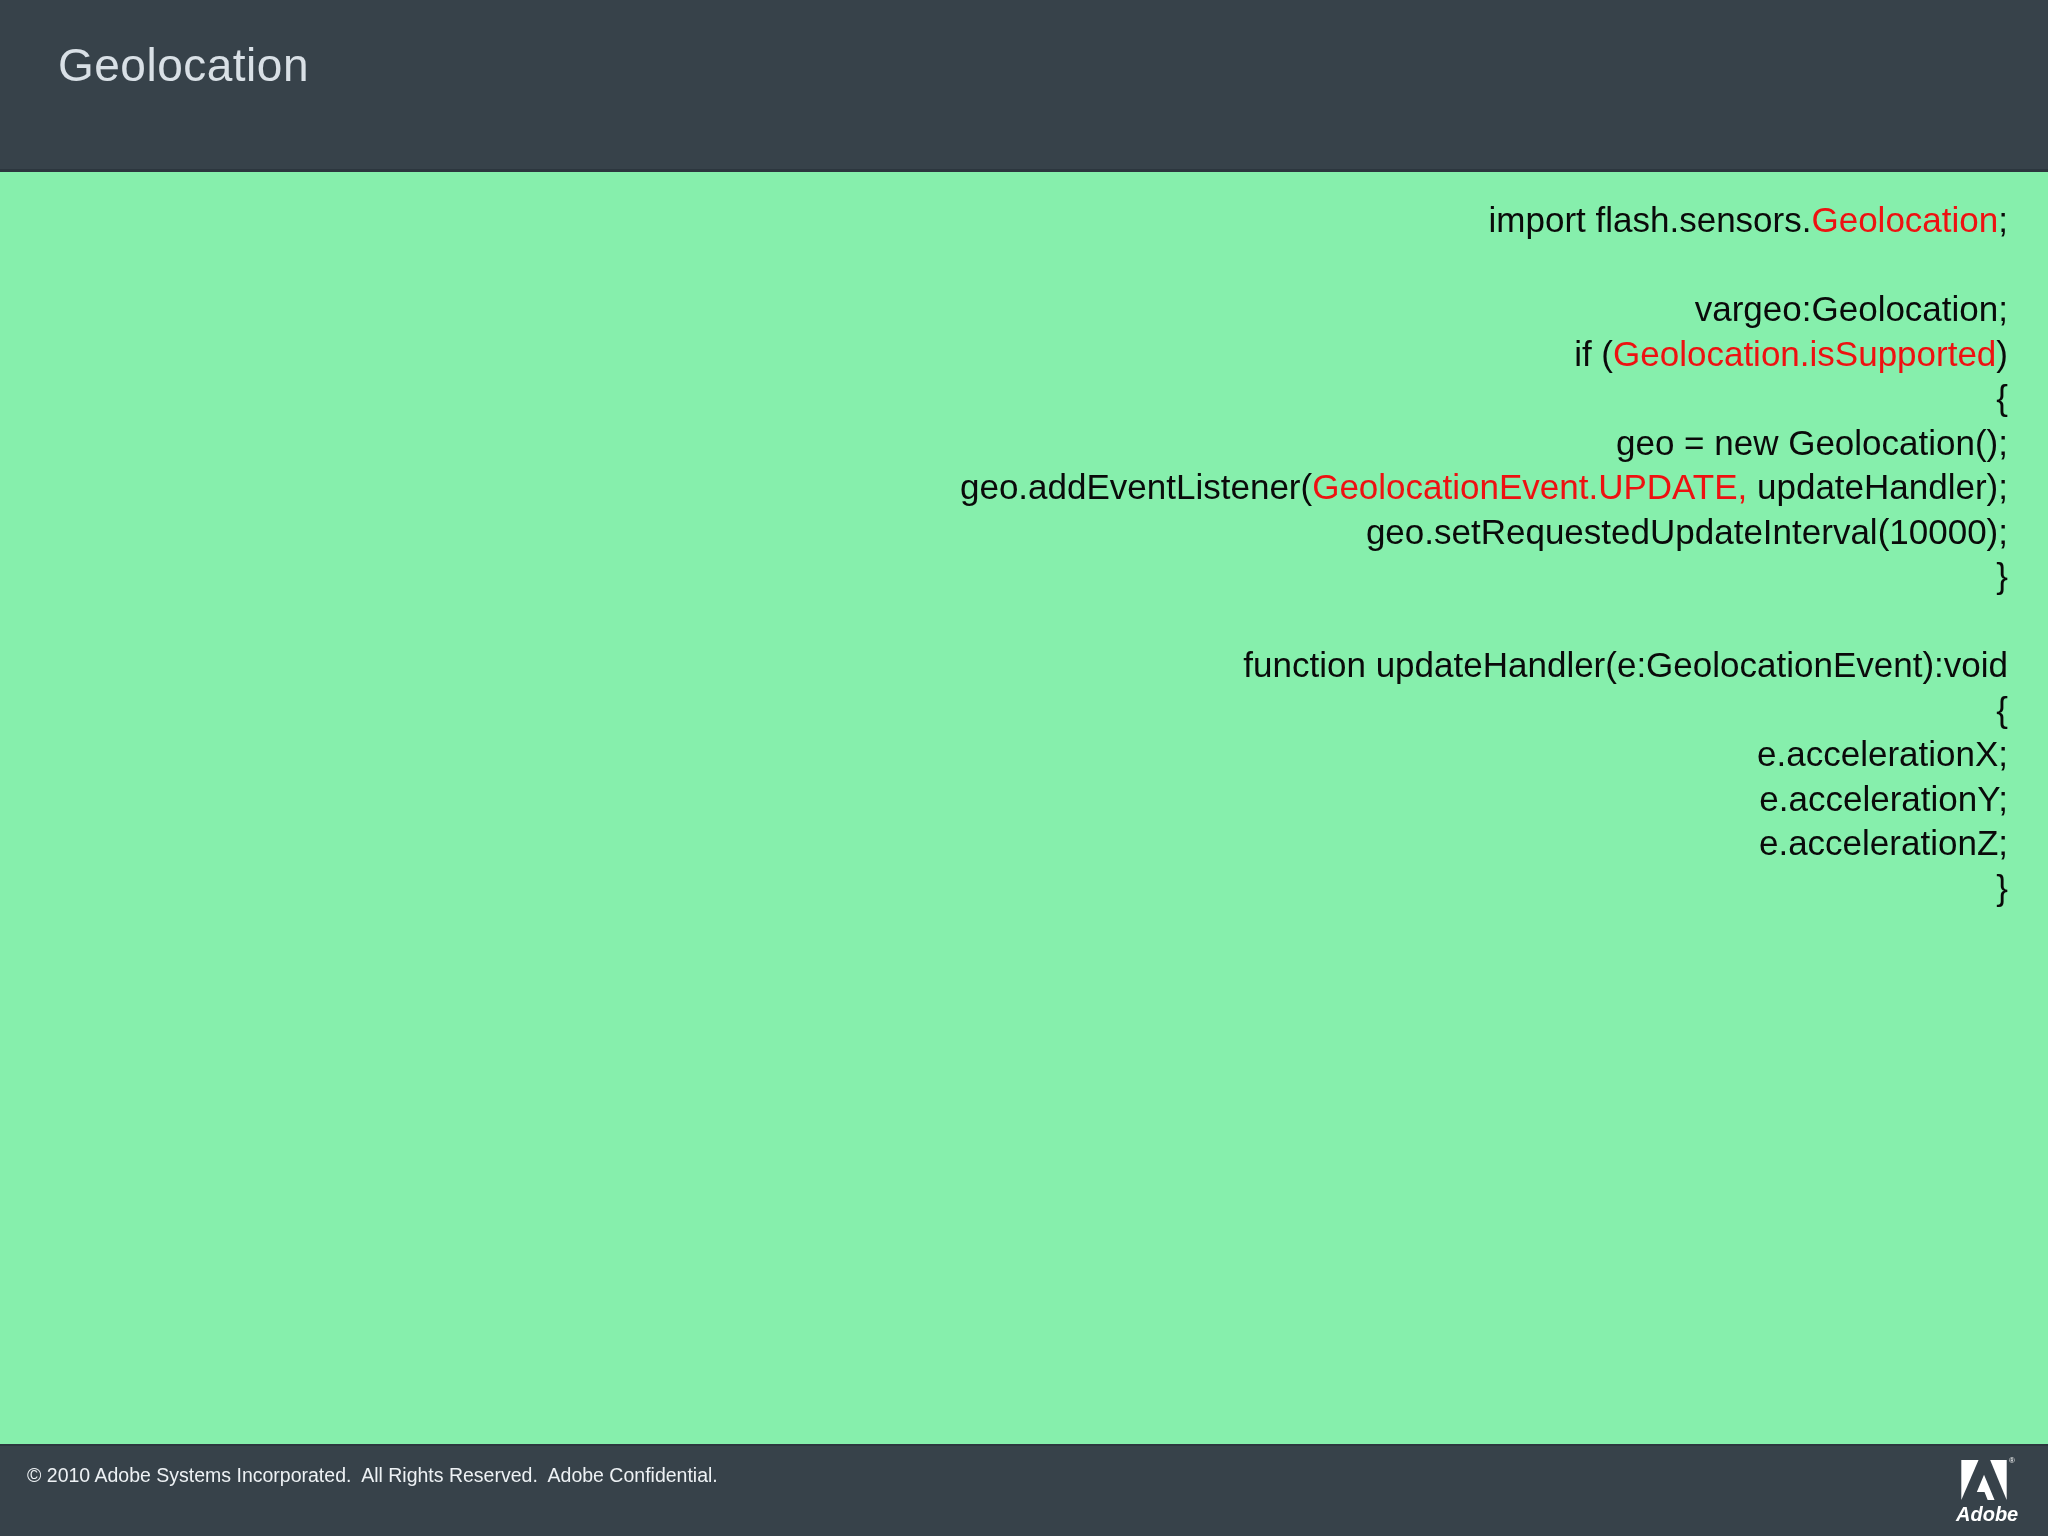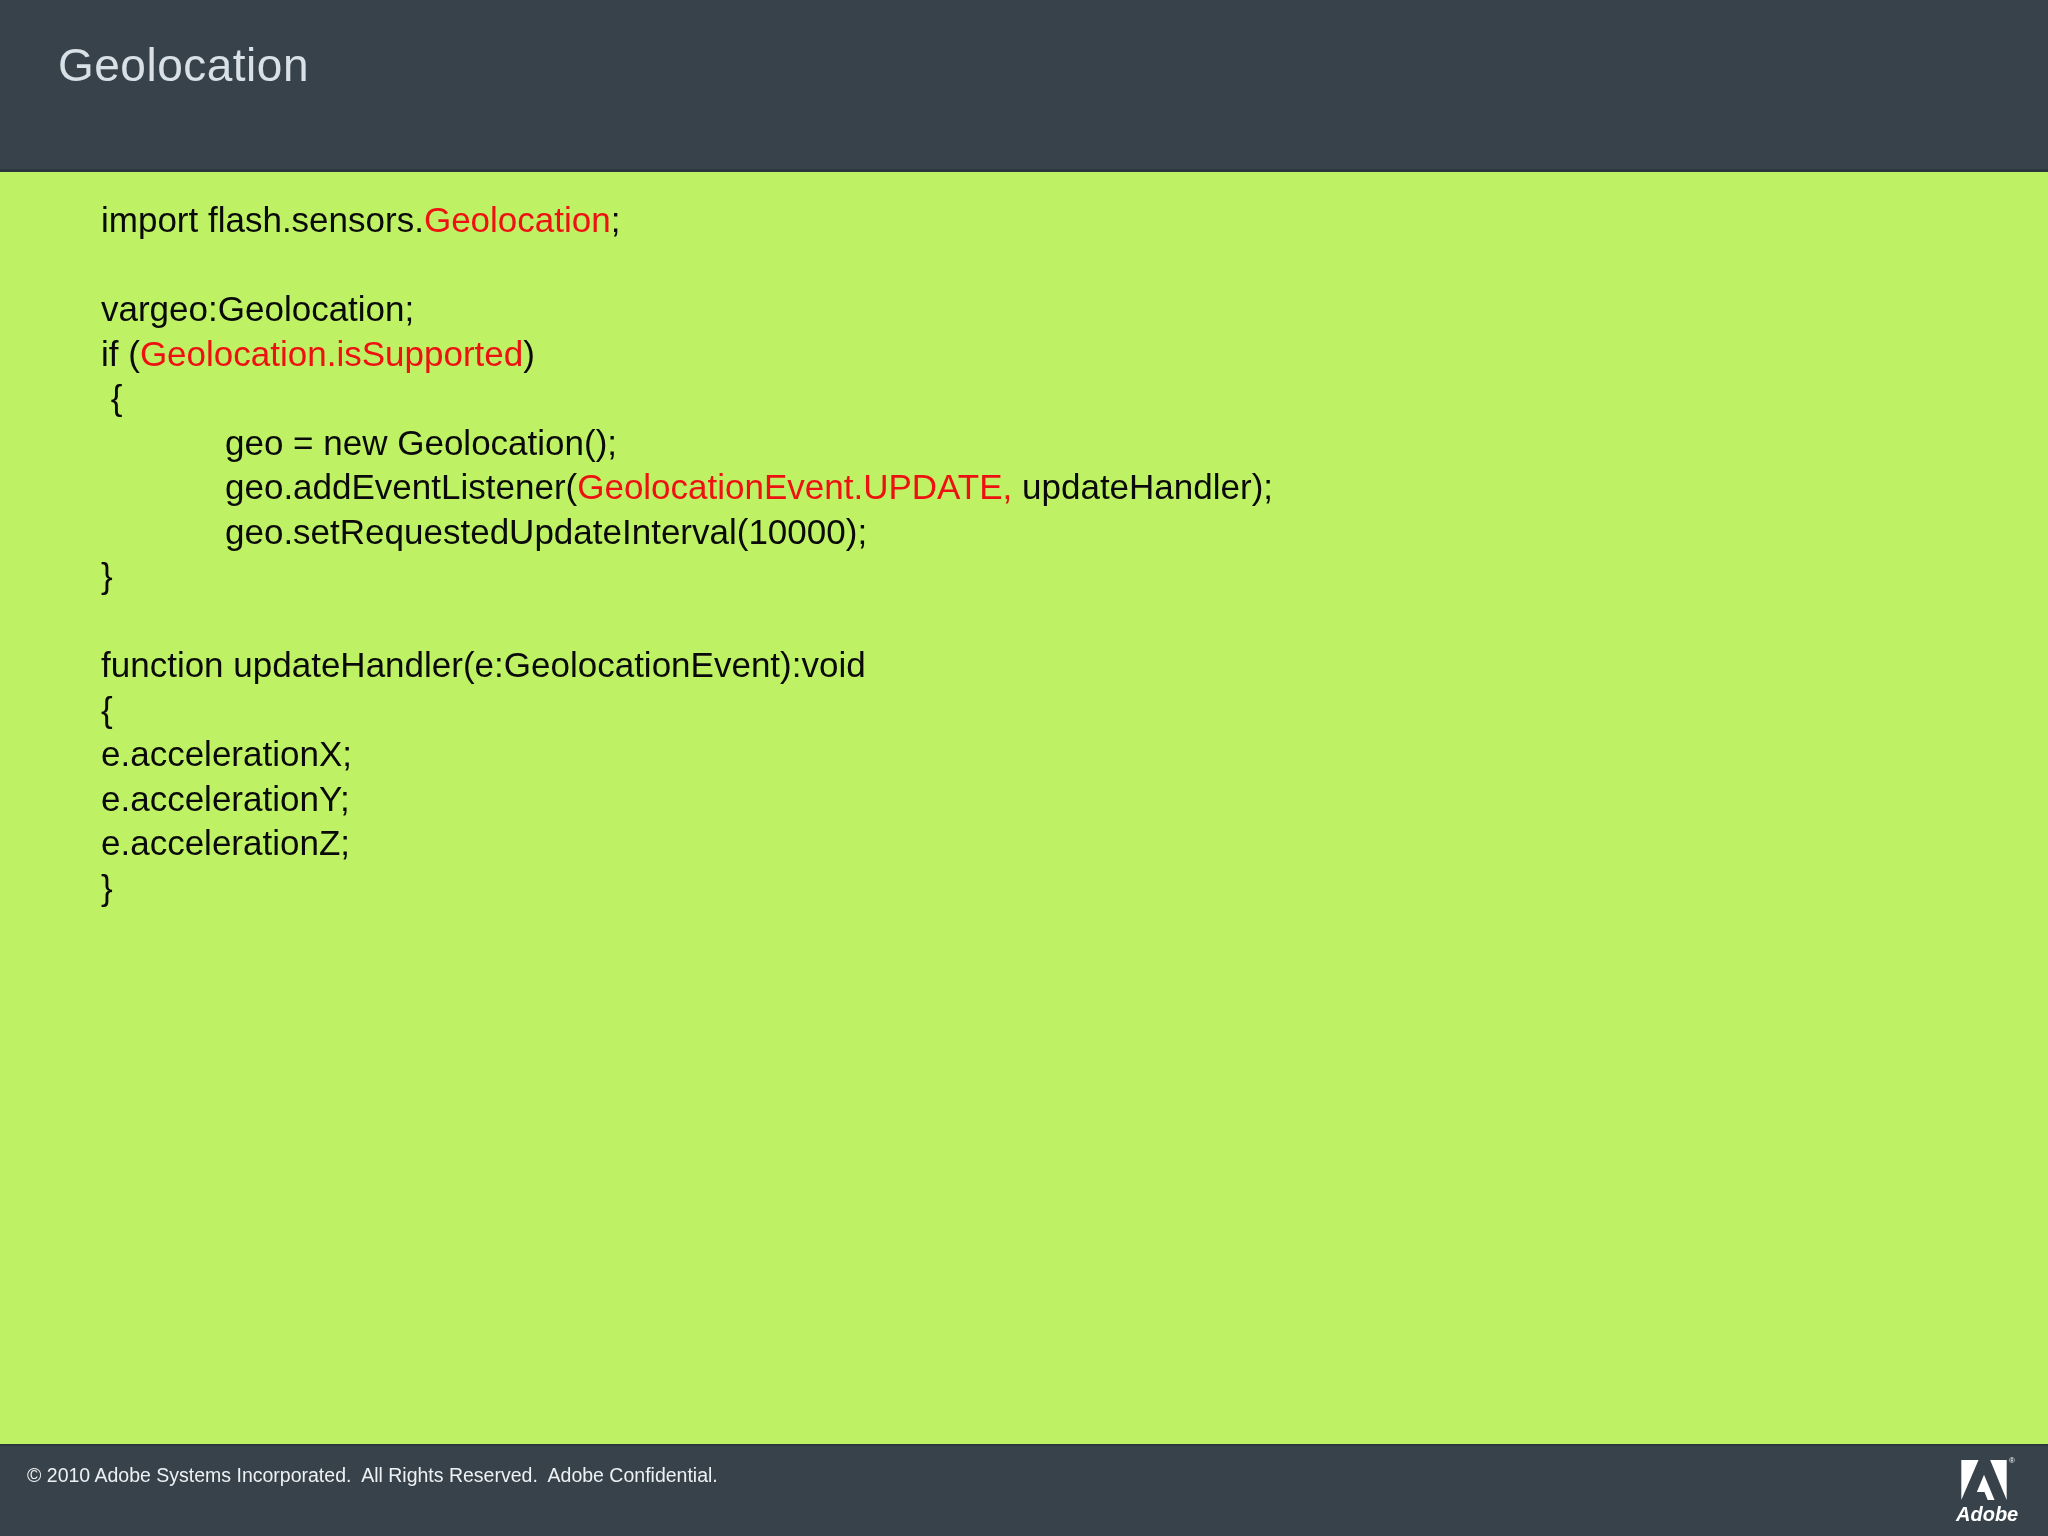--- a/index.html
+++ b/index.html
@@ -8,21 +8,21 @@
     width: 2048px;
     height: 1536px;
     overflow: hidden;
     background: #ffffff;
     font-family: "Liberation Sans", "DejaVu Sans", sans-serif;
   }
   .slide {
     position: relative;
     width: 2048px;
     height: 1536px;
-    background: #bef264;
+    background: #86efac;
   }
   
   .header {
     position: absolute;
     top: 0; left: 0;
     width: 100%;
     height: 172px;
     background: var(--bar-bg, #37424A);
     border-bottom: 3px solid #2C363E;
     box-sizing: border-box;
@@ -40,20 +40,21 @@
   .code-block {
     position: absolute;
     top: 172px;
     left: 101px;
     right: 40px;
     padding-top: 26px;
     font-size: 35px;
     line-height: 44.5px;
     color: #0A0A0A;
     white-space: pre;
+    text-align: right;
   }
   .code-line { min-height: 44.5px; }
   .code-line.indent { padding-left: 124px; }
   .code-line .red { color: var(--red, #EE1111); }
   .code-line .black { color: #0A0A0A; }
   
   .footer {
     position: absolute;
     left: 0;
     bottom: 0;

